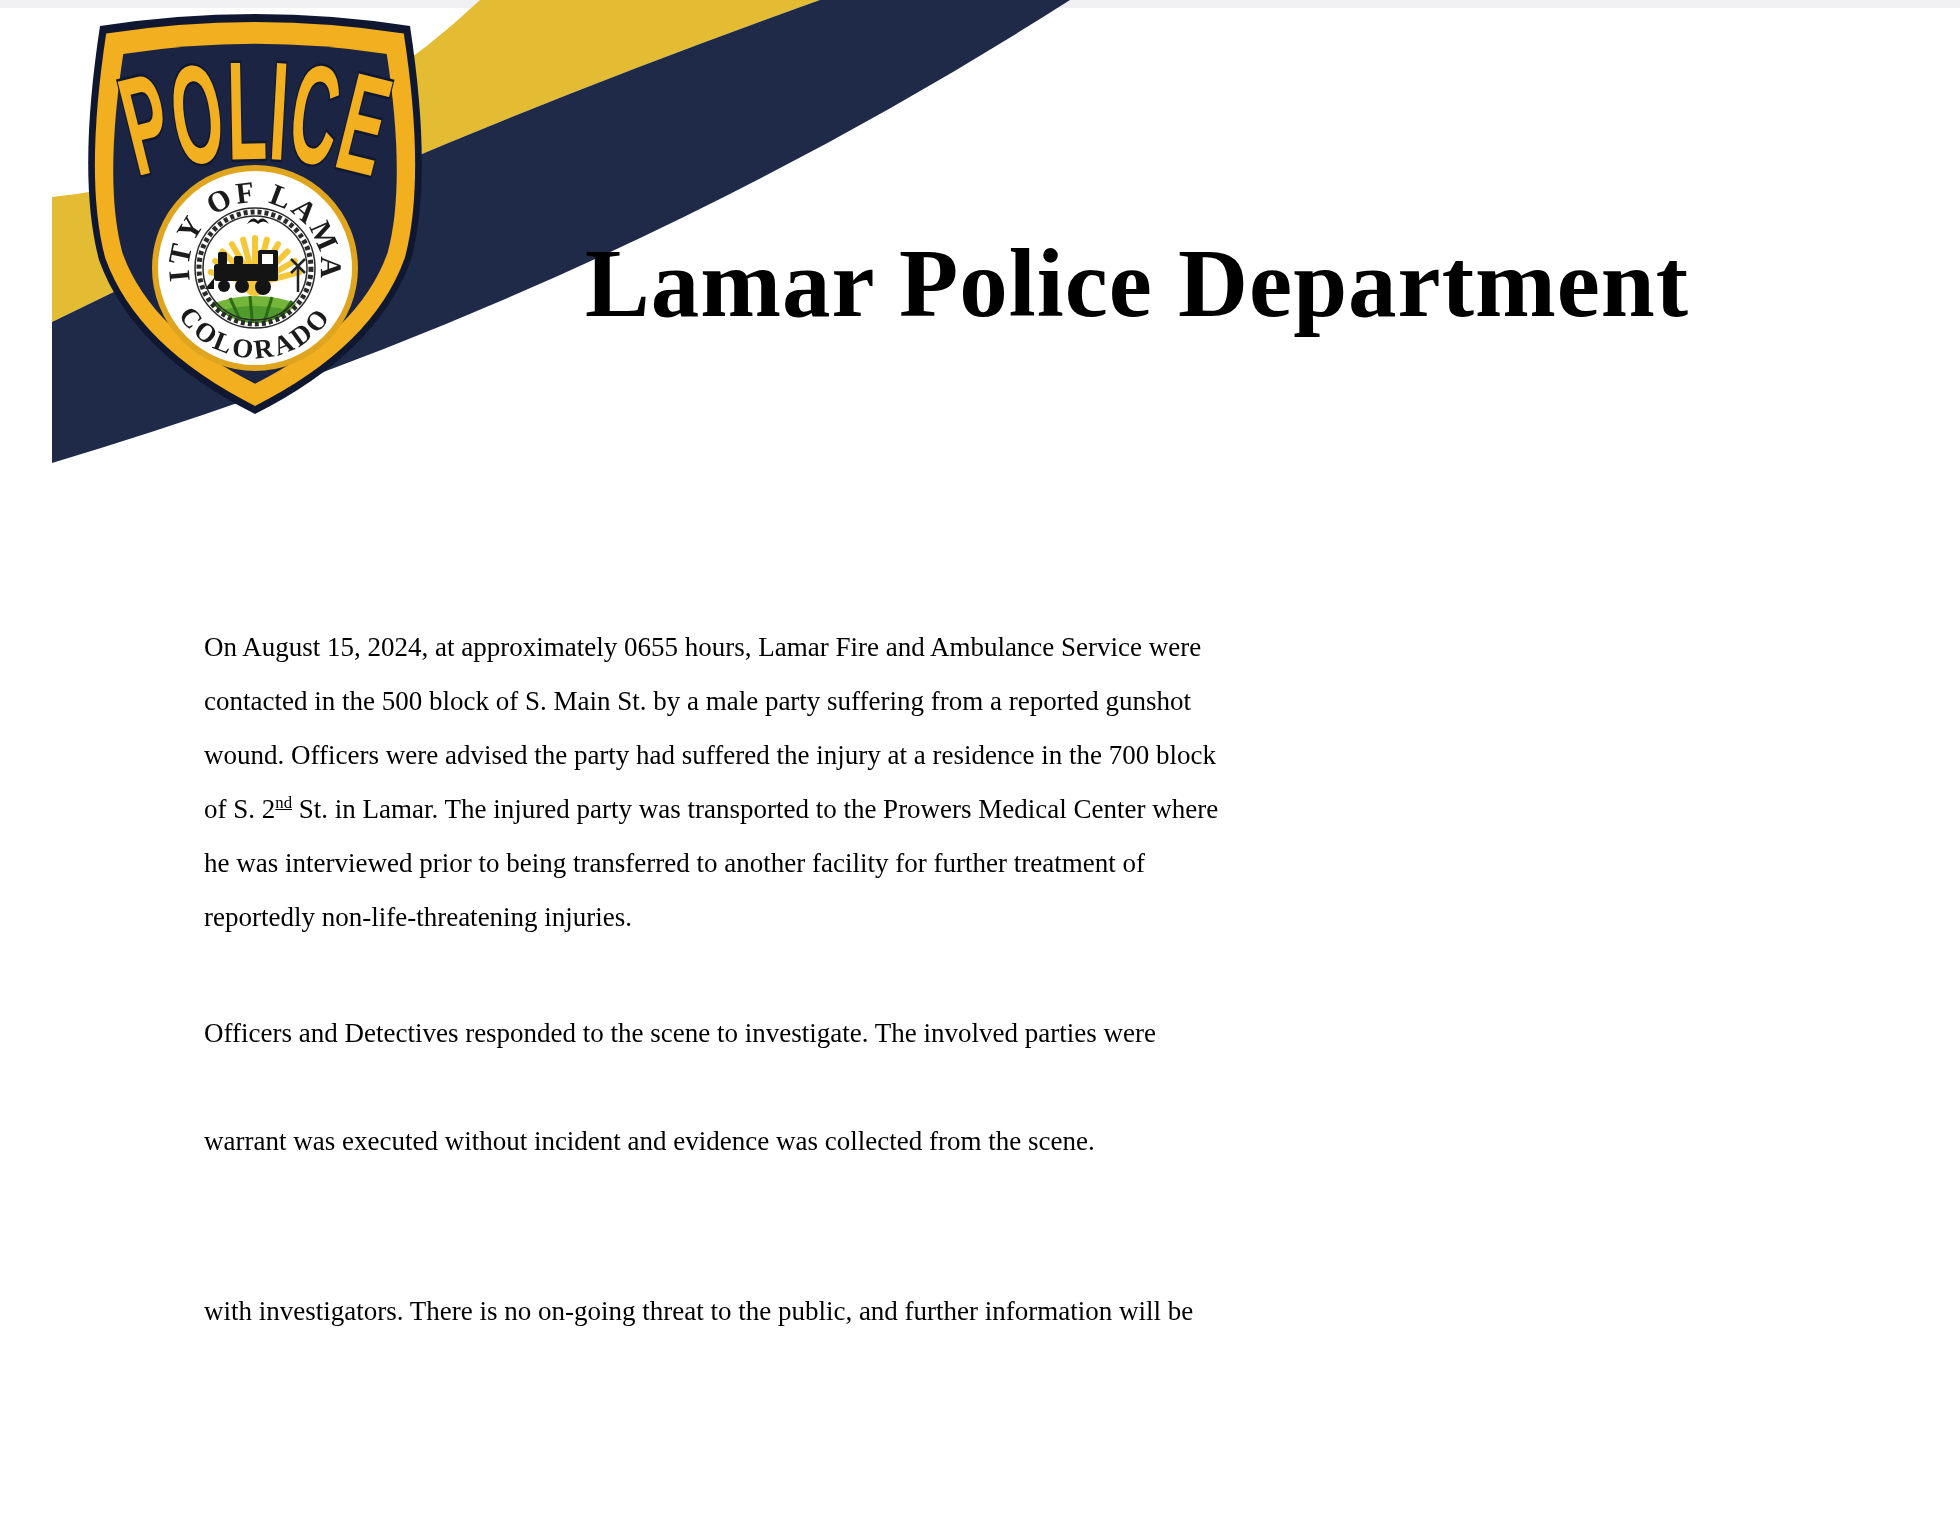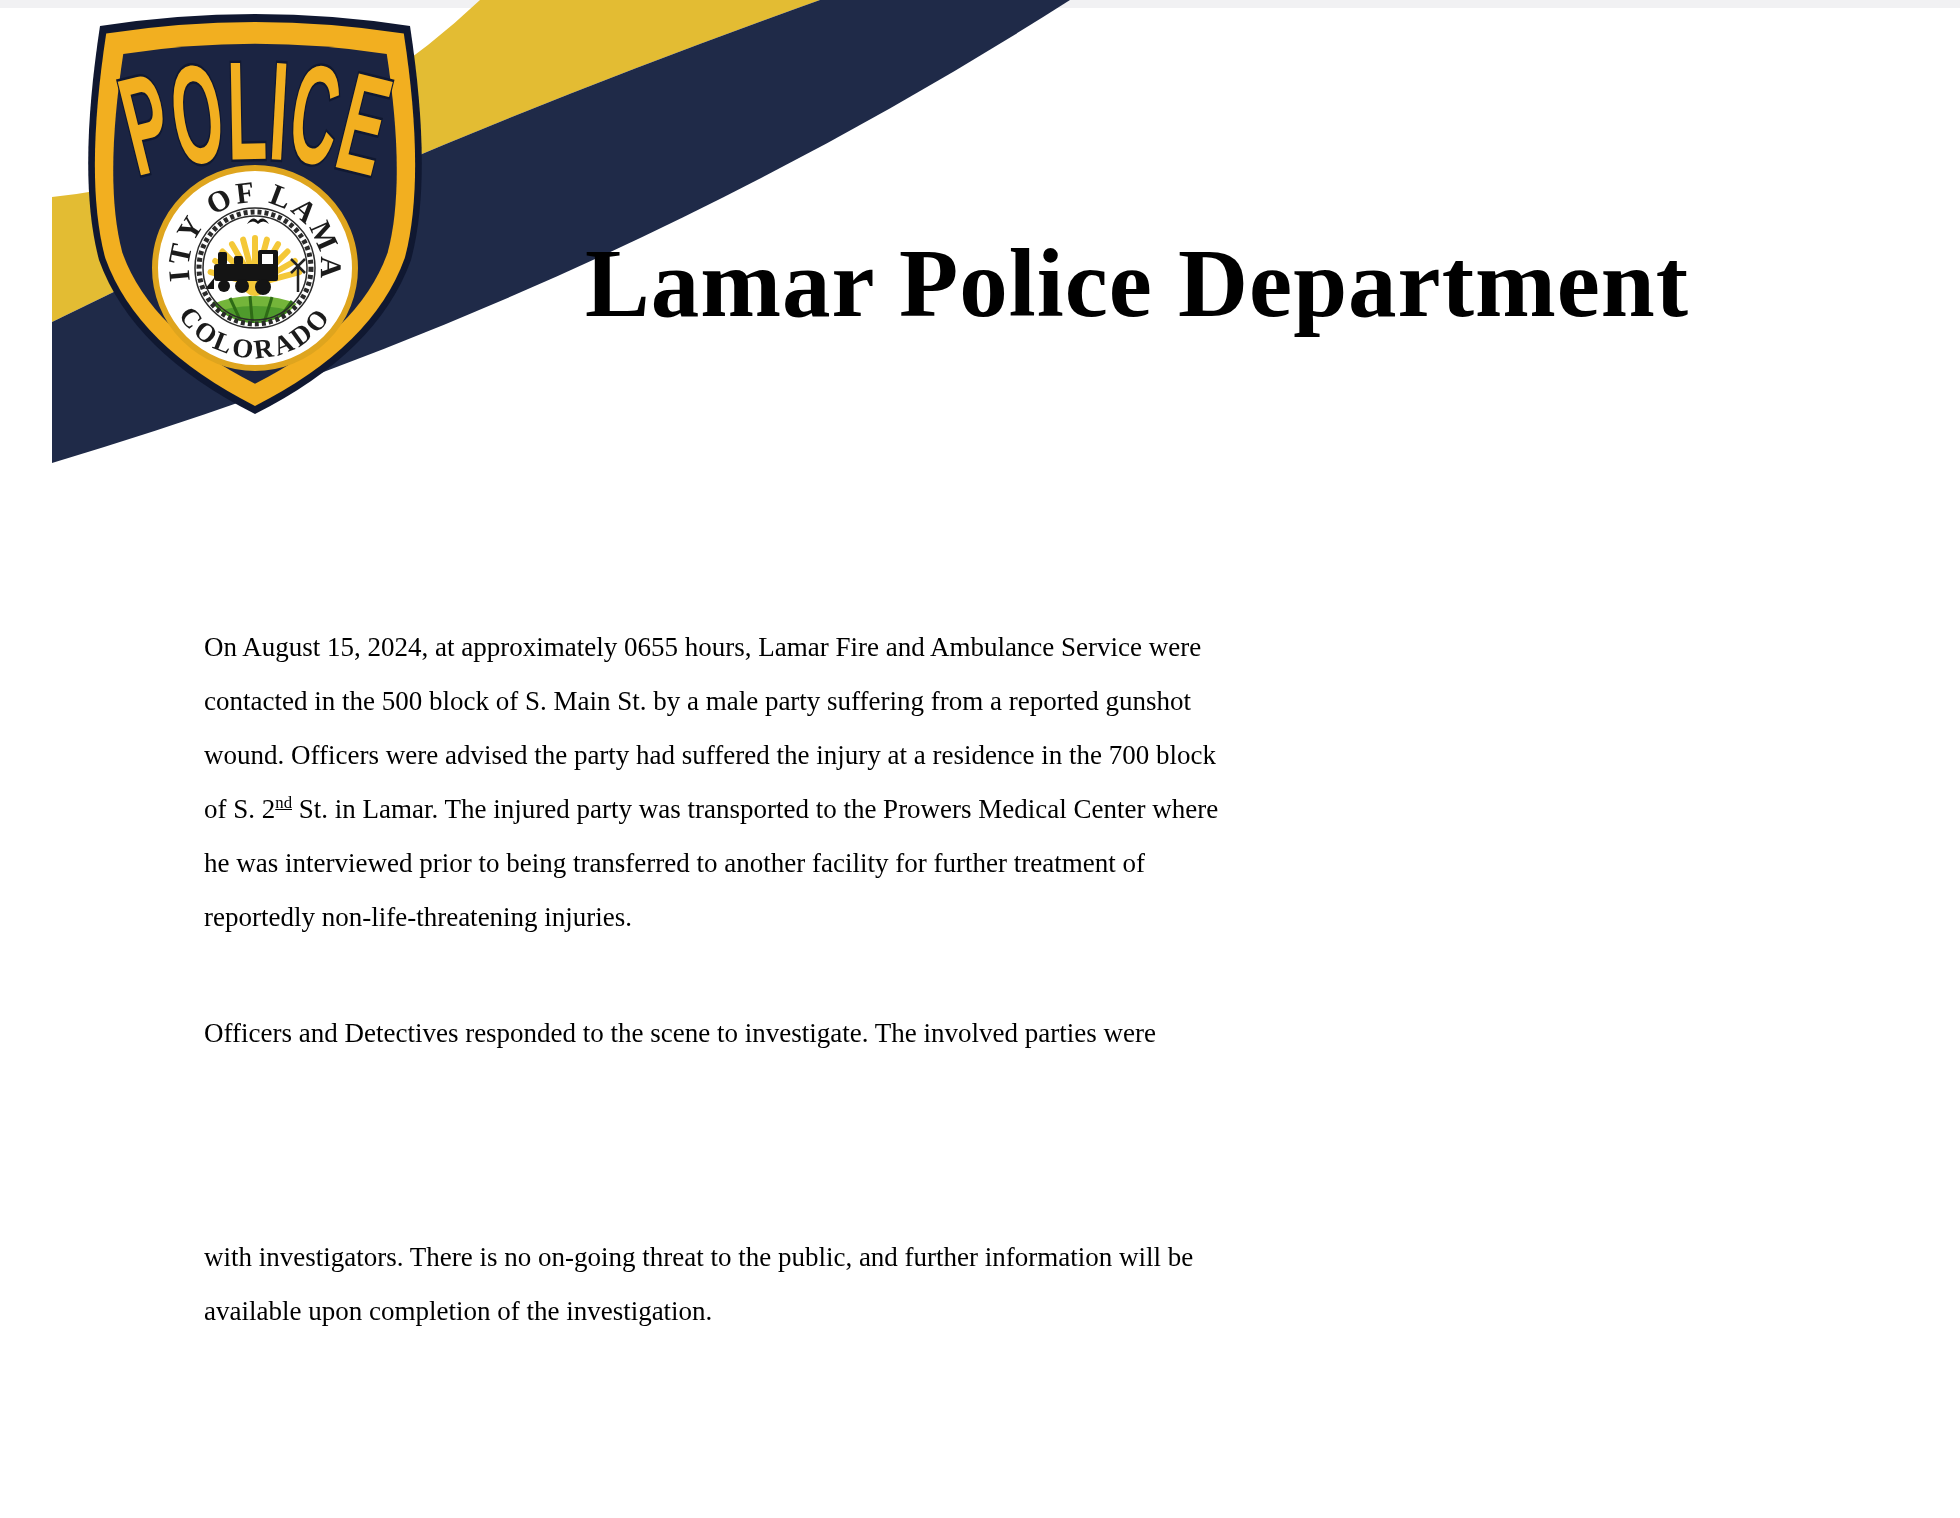--- a/index.html
+++ b/index.html
@@ -152,17 +152,17 @@
           <textPath href="#sealBottomArc" startOffset="50%" text-anchor="middle">COLORADO</textPath>
         </text>
       </g>
     </g>
   </svg>
 
   <div class="page-title">Lamar Police Department</div>
 
   <div class="body-text">
       <p class="para"><span>On August 15, 2024, at approximately 0655 hours, Lamar Fire and Ambulance Service were</span><br><span>contacted in the 500 block of S. Main St. by a male party suffering from a reported gunshot</span><br><span>wound. Officers were advised the party had suffered the injury at a residence in the 700 block</span><br><span>of S. 2</span><sup>nd</sup><span> St. in Lamar. The injured party was transported to the Prowers Medical Center where</span><br><span>he was interviewed prior to being transferred to another facility for further treatment of</span><br><span>reportedly non-life-threatening injuries.</span></p>
-      <p class="para"><span>Officers and Detectives responded to the scene to investigate. The involved parties were</span><br><br></p>
-      <p class="para"><br><span>with investigators. There is no on-going threat to the public, and further information will be</span><br><span>available upon completion of the investigation.</span></p>
+      <p class="para"><span>Officers and Detectives responded to the scene to investigate. The involved parties were</span><br><br><span>warrant was executed without incident and evidence was collected from the scene.</span></p>
+      <p class="para"><br><span>with investigators. There is no on-going threat to the public, and further information will be</span><br></p>
     </div>
 
 </div>
 
 </body></html>

